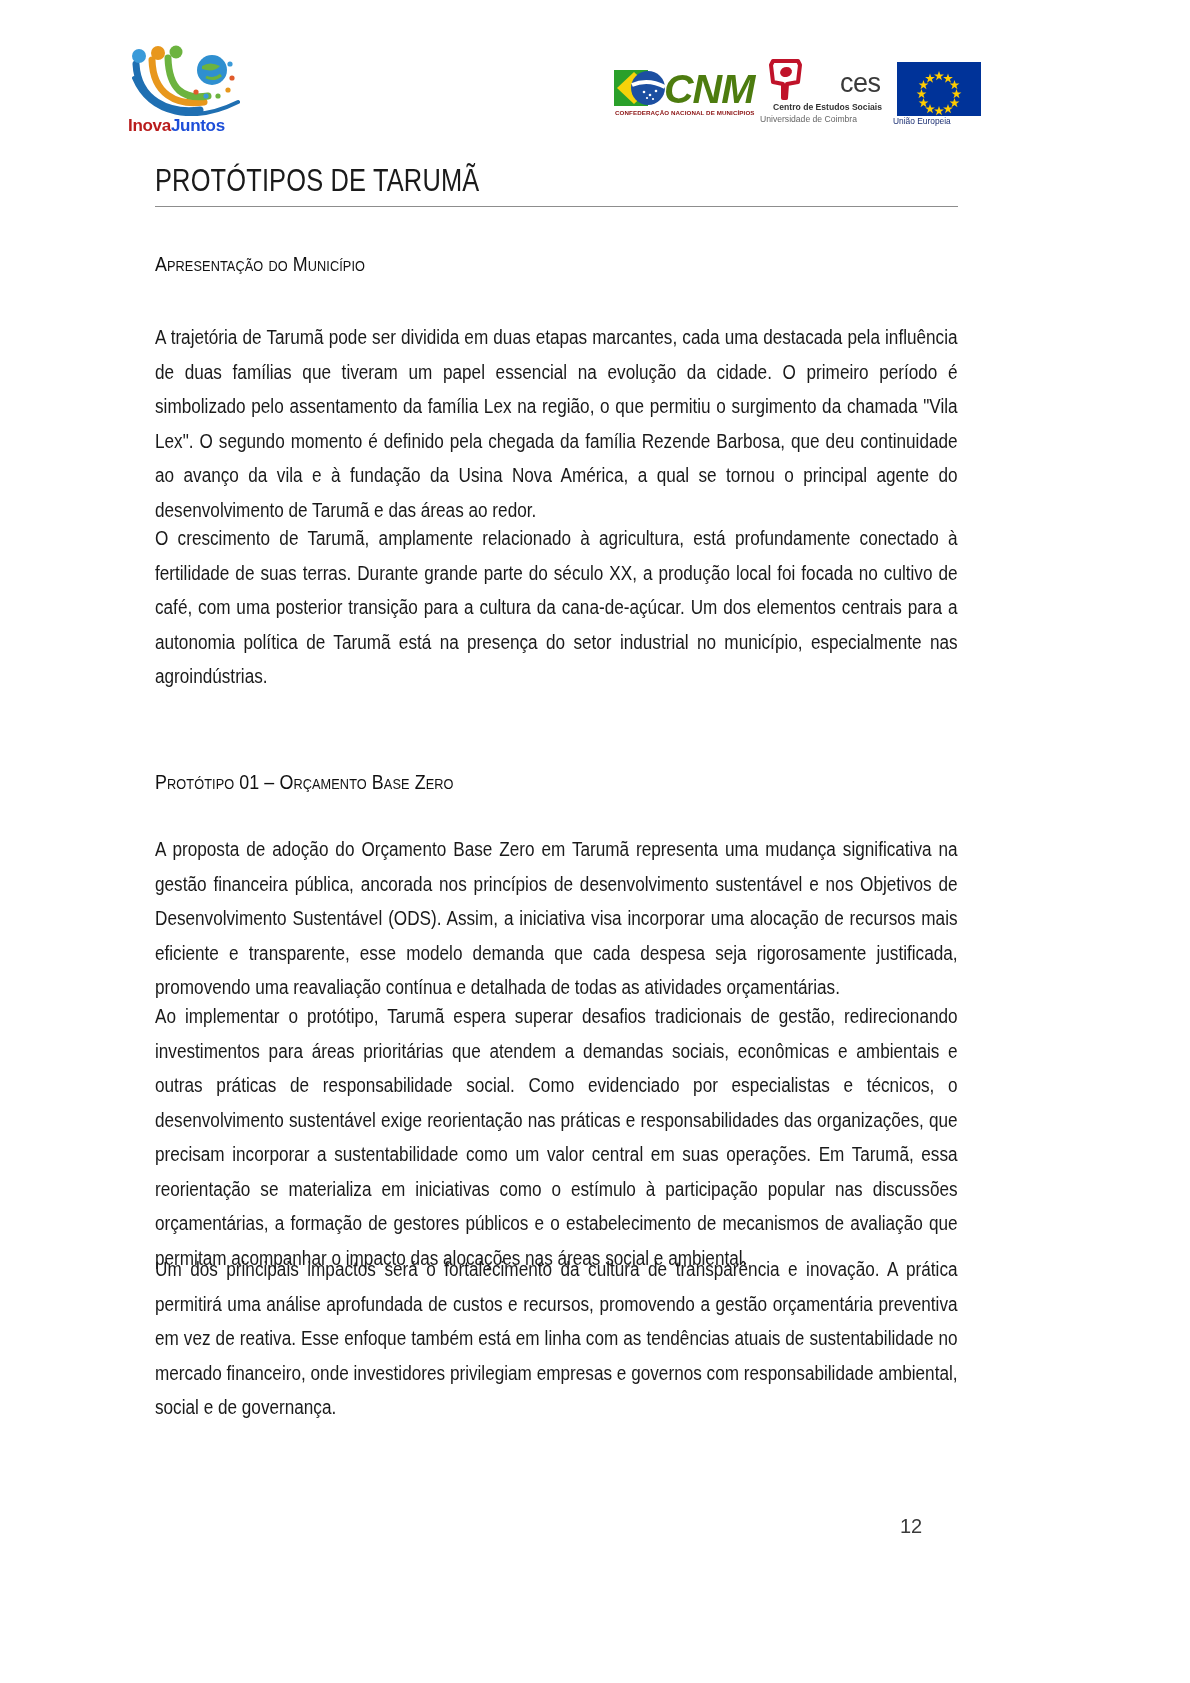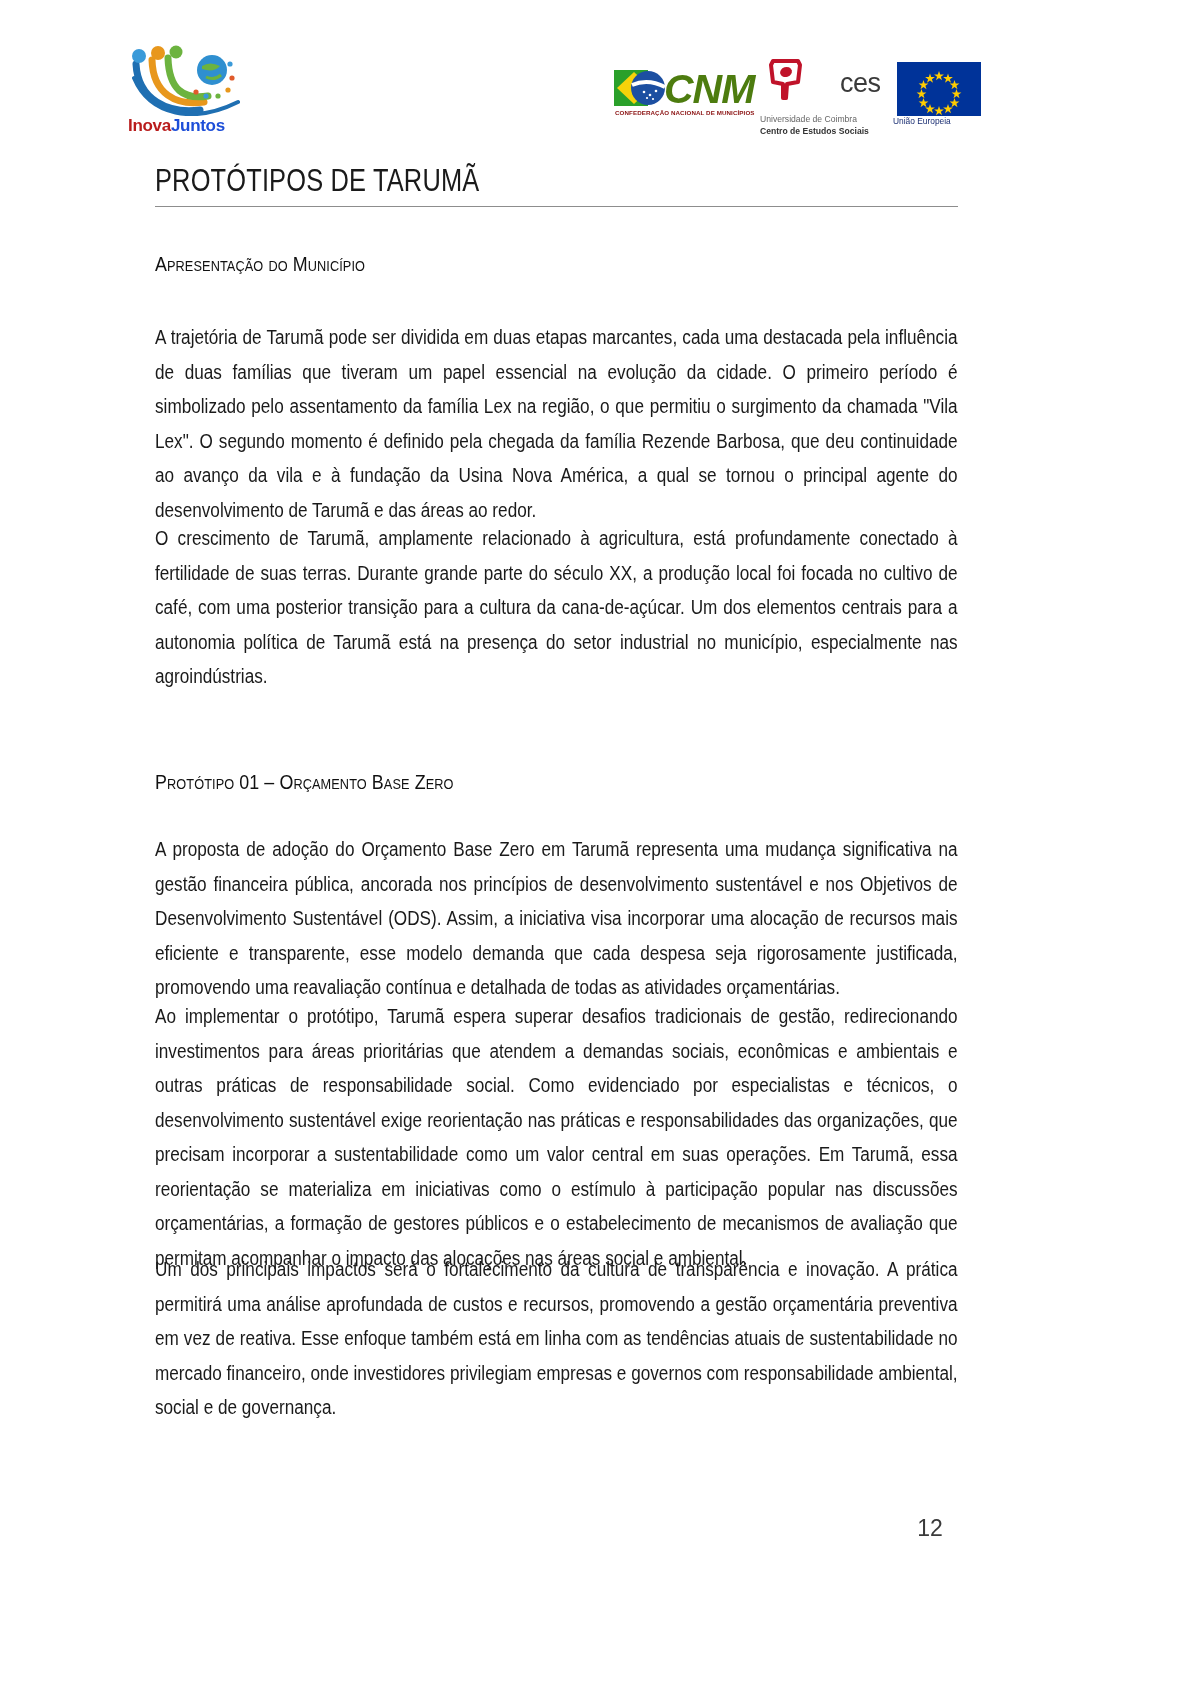--- a/index.html
+++ b/index.html
@@ -106,26 +106,25 @@
     font-size: 27px;
     color: #3a3a3a;
     font-family: "Liberation Sans", sans-serif;
     letter-spacing: -0.5px;
     margin-left: 36px;
   }
   .ces-l1 {
     position: absolute;
     left: 0; top: 44px;
     width: 122px;
-    text-align: left;
+    text-align: right;
     font-size: 8.6px;
     font-weight: bold;
     color: #333;
     white-space: nowrap;
-    margin-top: 24px;
   }
   .ces-l2 {
     position: absolute;
     left: 0; top: 56px;
     width: 122px;
     text-align: left;
     font-size: 8.6px;
     color: #666;
     white-space: nowrap;
   }
@@ -217,23 +216,23 @@
   .body-block p {
     margin: 0;
   }
 
   
   .page-number {
     position: absolute;
     left: 900px;
     top: 1515px;
     width: 60px;
-    text-align: center;
+    text-align: left;
     font-family: "Liberation Sans Narrow", "Liberation Sans", sans-serif;
-    font-size: 23px;
+    font-size: 20px;
     color: #3a3a3a;
   }
 </style>
 </head>
 <body>
 
 <div class="page">
 
   <div class="header">
 

